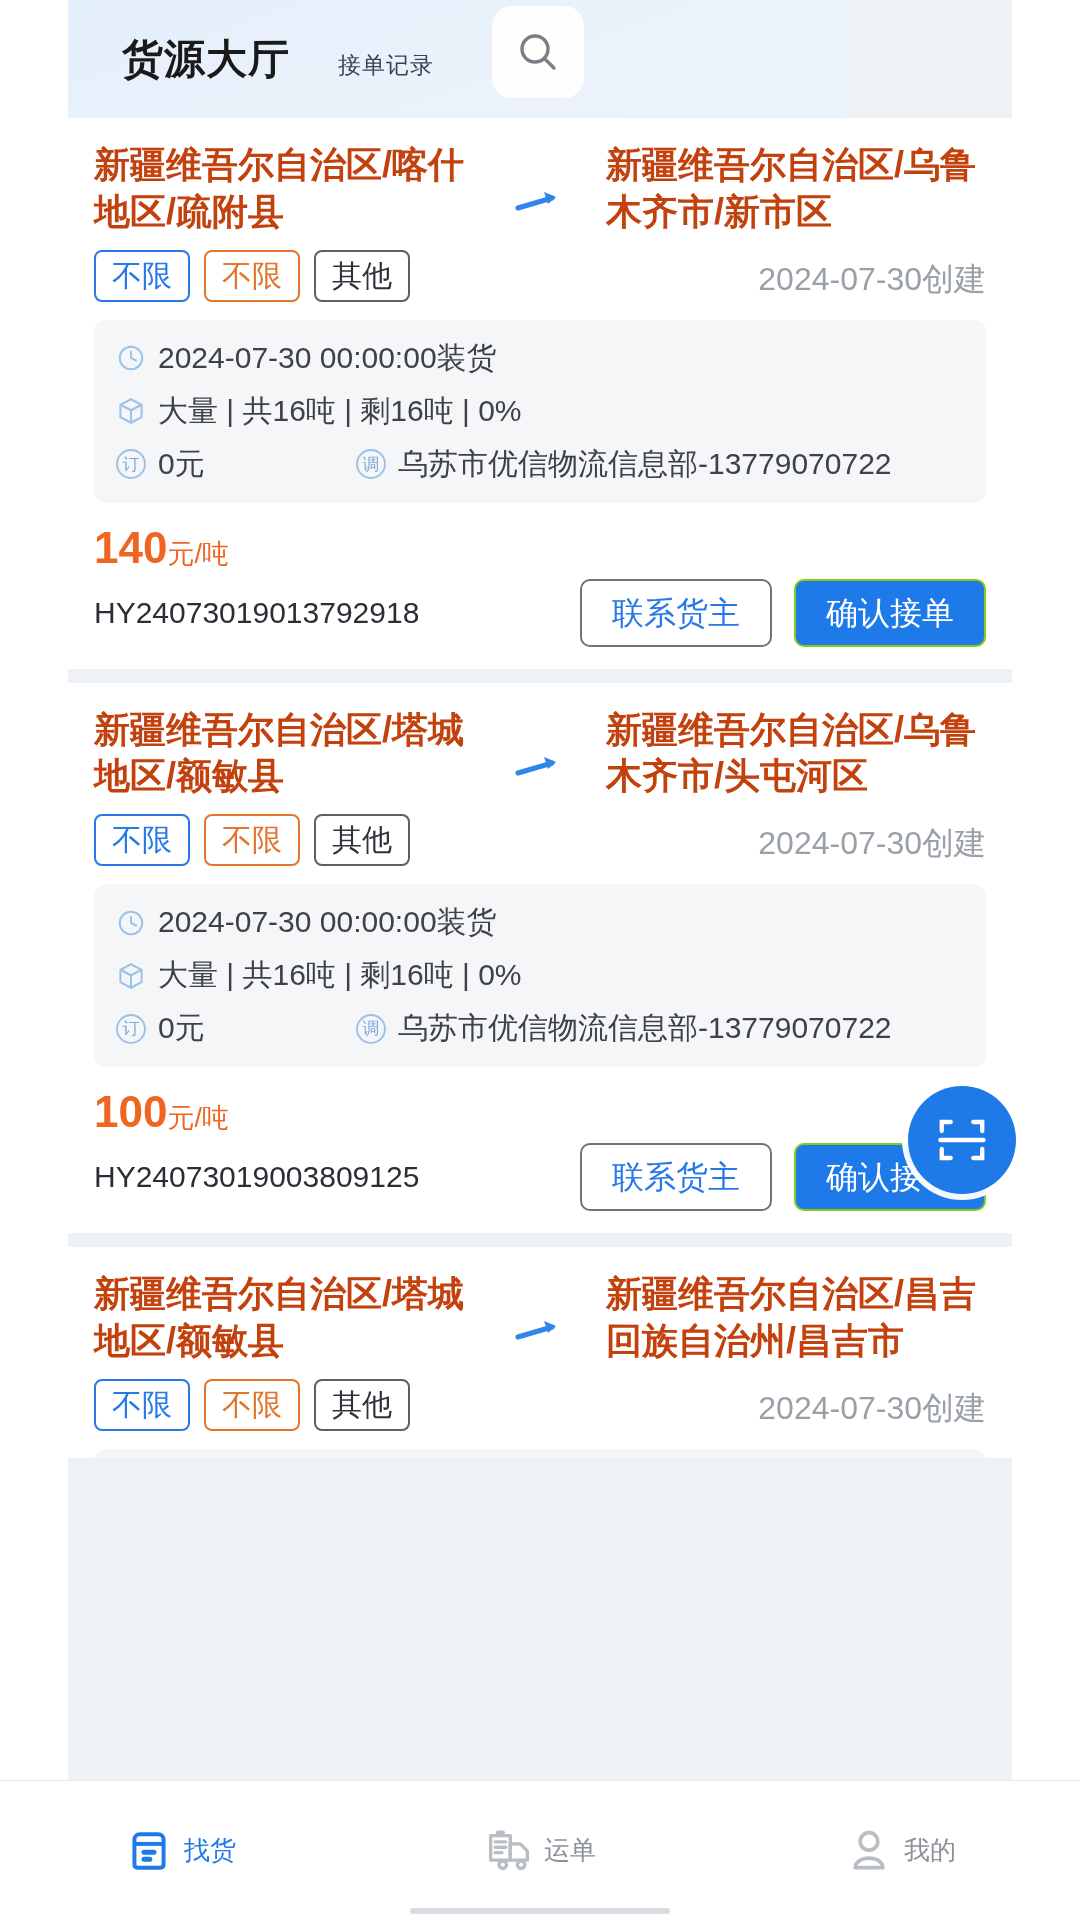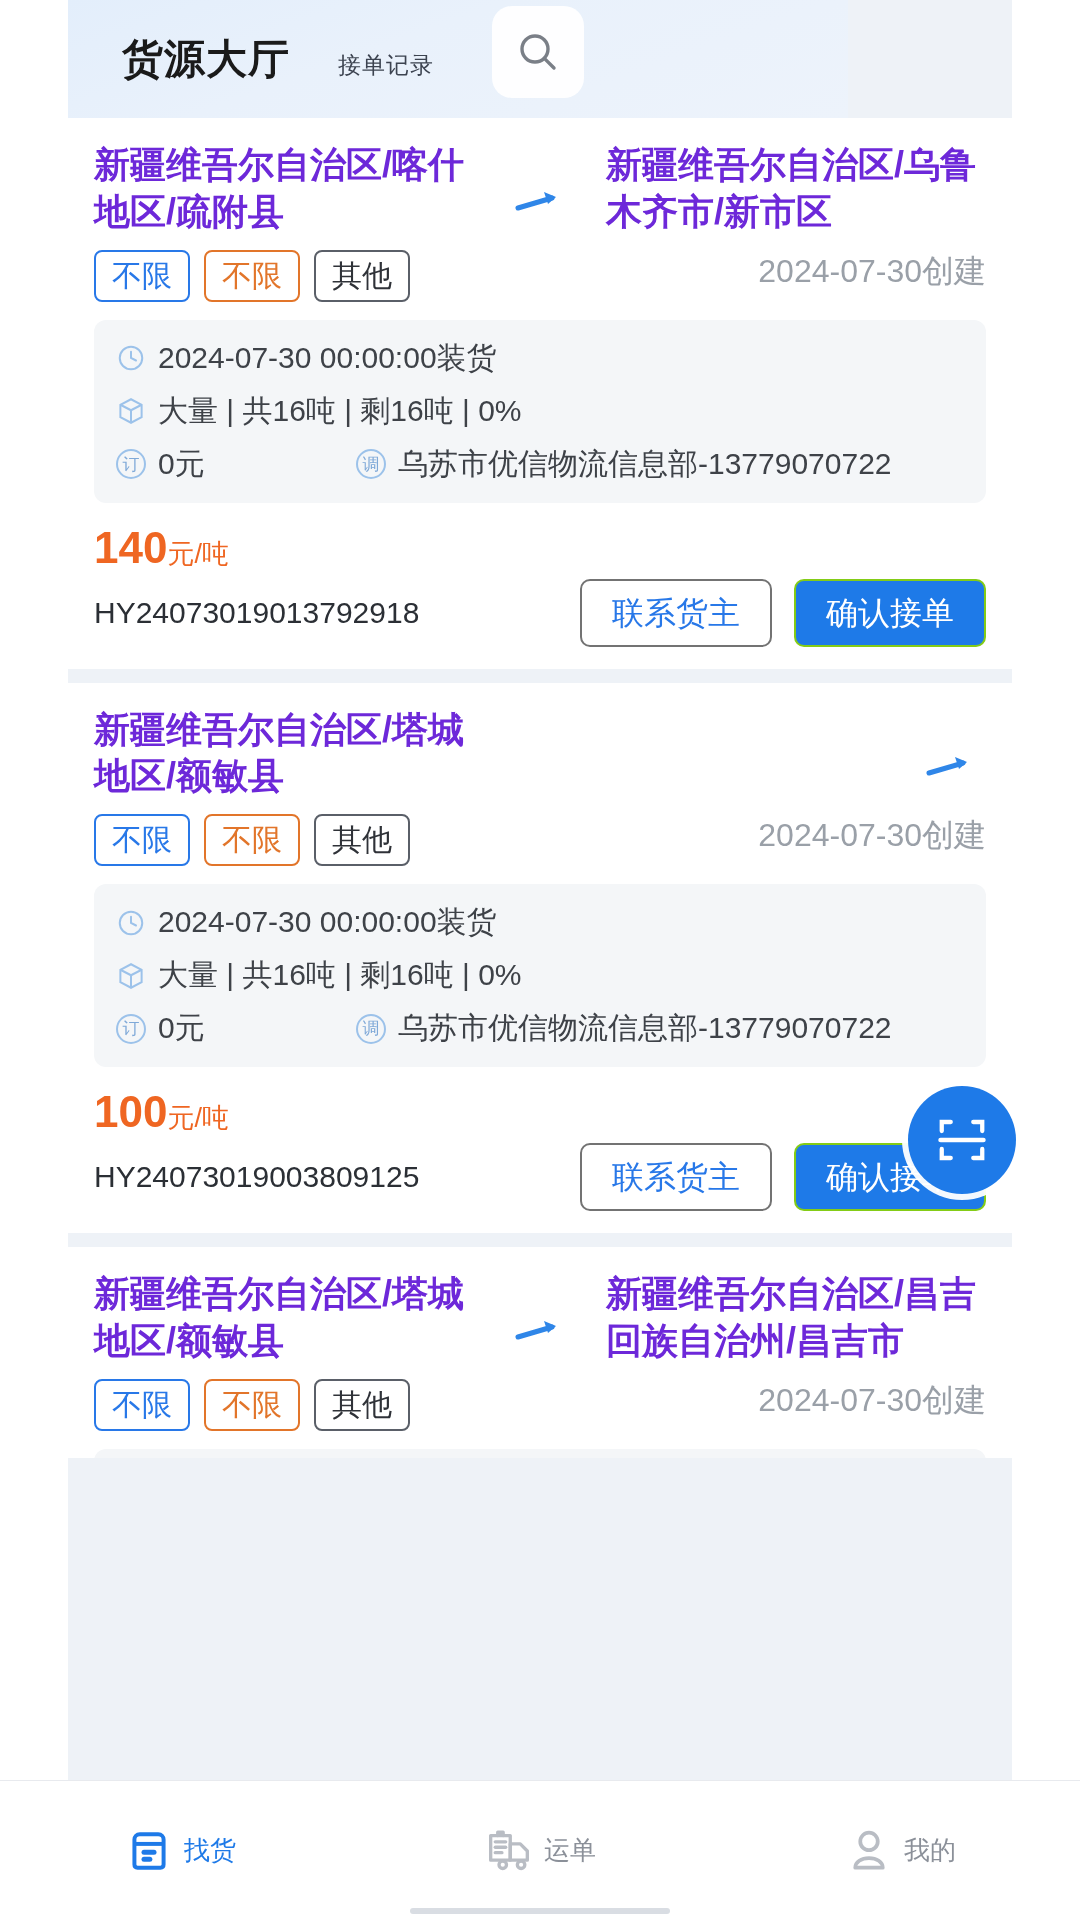--- a/index.html
+++ b/index.html
@@ -59,31 +59,31 @@
     position: relative;
   }
 
   
   .route {
     display: flex; align-items: flex-start; justify-content: space-between;
   }
   .route-side { width: 380px; }
   .route-side.right { text-align: left; }
   .route-text {
-    font-size: 36px; font-weight: bold; color: #6d28d9; line-height: 1.3;
+    font-size: 36px; font-weight: bold; color: #c2410c; line-height: 1.3;
     letter-spacing: 0px;
   }
   .route-arrow {
     width: 70px; display: flex; align-items: center; justify-content: center;
     padding-top: 46px;
   }
 
   
   .tagline {
-    display: flex; align-items: flex-start; justify-content: space-between;
+    display: flex; align-items: flex-end; justify-content: space-between;
     margin-top: 14px;
   }
   .tags { display: flex; gap: 14px; }
   .tag {
     border: 2px solid #2878e8; color: #2878e8;
     border-radius: 8px; padding: 6px 16px; font-size: 30px; line-height: 1.2;
   }
   .tag.orange { border-color: #e2752a; color: #e2752a; }
   .tag.gray { border-color: #5a5f68; color: #2f3238; }
   .created {
@@ -273,20 +273,23 @@
       <div class="route">
         <div class="route-side">
           <div class="route-text">新疆维吾尔自治区/塔城地区/额敏县</div>
         </div>
         <div class="route-arrow">
           <svg width="52" height="30" viewBox="0 0 52 30">
             <path d="M4 20 L38 10" stroke="#2f86e8" stroke-width="5" stroke-linecap="round" fill="none"></path>
             <path d="M30 4 L42 9 L34 16 Z" fill="#2f86e8"></path>
           </svg>
         </div>
+        <div class="route-side right">
+          <div class="route-text">新疆维吾尔自治区/乌鲁木齐市/头屯河区</div>
+        </div>
       </div>
 
       <div class="tagline">
         <div class="tags">
           <span class="tag">不限</span>
           <span class="tag orange">不限</span>
           <span class="tag gray">其他</span>
         </div>
         <span class="created">2024-07-30创建</span>
       </div>

